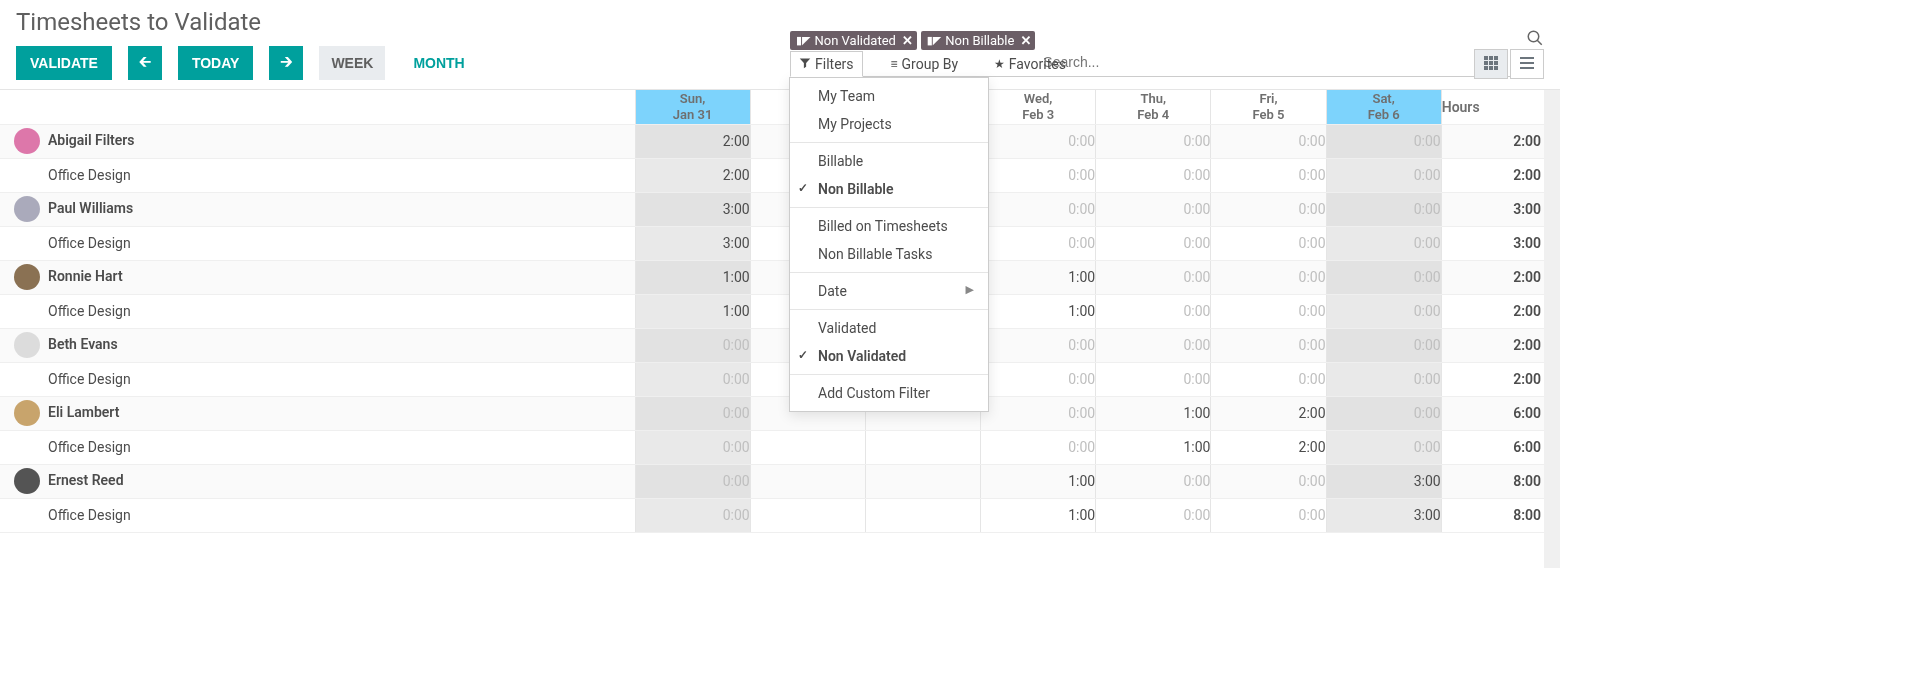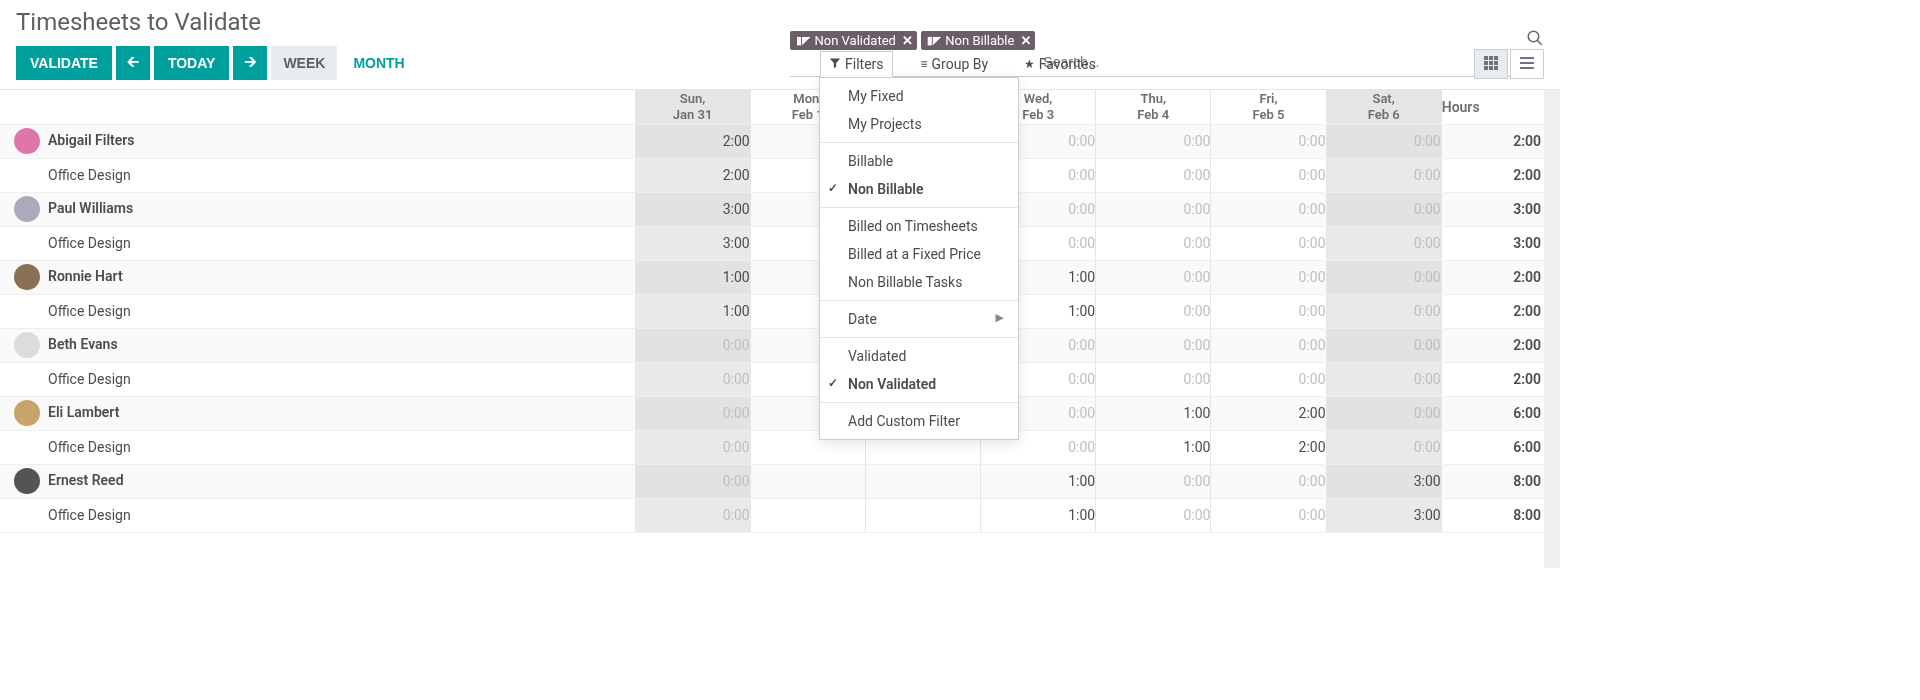--- a/index.html
+++ b/index.html
@@ -1,56 +1,56 @@
 <!DOCTYPE html>
 <html><head>
 <meta charset="utf-8">
 <style>
   * { box-sizing: border-box; margin: 0; padding: 0; }
   body { font-family: -apple-system, BlinkMacSystemFont, "Segoe UI", Roboto, Helvetica, Arial, sans-serif; font-size: 14px; color: #4c4c4c; background: #fff; overflow: hidden;}
   .container { width:1560px; height:568px; position:relative; background:#fff;}
   
   .header { padding: 8px 16px 14px 16px; border-bottom:1px solid #e5e5e5; position:relative; height:90px;}
   .title { font-size: 24px; color:#5f5f5f; font-weight:400; margin-bottom:10px;}
-  .toolbar-left { display:flex; gap:4px; align-items:center;}
+  .toolbar-left { display:flex; gap:16px; align-items:center;}
   .btn-primary { background:#00a09d; color:#fff; border:none; padding:6px 14px; font-size:14px; font-weight:600; cursor:pointer; height:34px;}
   .btn-nav { background:#00a09d; color:#fff; border:none; width:34px; height:34px; font-size:16px; cursor:pointer; display:flex; align-items:center;justify-content:center;}
   .btn-seg { background:#e9ecef; color:#6c757d; border:none; padding:6px 12px; font-size:14px; font-weight:600; cursor:pointer; height:34px;}
   .btn-seg.active { background:#e9ecef; color:#5f5f5f;}
   .btn-seg.inactive { background:transparent; color:#00a09d;}
   
   .searchbar { position:absolute; top:8px; left:790px; right:16px; display:flex; align-items:center; border-bottom:1px solid #ccc; padding-bottom:4px;}
   .facet { display:flex; align-items:center; background:#6b5e66; color:#fff; font-size:13px; padding:2px 4px 2px 6px; margin-right:4px; border-radius:2px;}
   .facet .f-icon { margin-right:4px; font-size:11px;}
   .facet .f-close { margin-left:6px; cursor:pointer; font-weight:bold;}
   .search-input { flex:1; border:none; outline:none; font-size:14px; color:#888; padding:2px 4px;margin-top:44px;}
   .search-icon { color:#888; font-size:18px; cursor:pointer;}
   
-  .cp-right { position:absolute; bottom:10px; left:820px; right:16px; display:flex; align-items:center; justify-content:space-between;}
+  .cp-right { position:absolute; bottom:10px; left:790px; right:16px; display:flex; align-items:center; justify-content:space-between;}
   .cp-buttons { display:flex; gap:20px; align-items:center;}
   .cp-btn { display:flex; align-items:center; gap:4px; cursor:pointer; color:#4c4c4c; font-size:14px; padding:4px 8px; background:transparent;}
   .cp-btn.open { border:1px solid #ccc; border-bottom:1px solid #fff; background:#fff; position:relative; z-index:20;}
   .cp-btn .ic { font-size:12px;}
   .view-switch { display:flex; gap:2px;}
   .view-btn { width:34px; height:30px; border:1px solid #ccc; background:#fff; cursor:pointer; display:flex; align-items:center; justify-content:center; color:#6c757d;}
   .view-btn.active { background:#e9ecef;}
   
   .dropdown { position:absolute; top:100%; left:-1px; width:200px; background:#fff; border:1px solid #ccc; box-shadow:0 4px 12px rgba(0,0,0,.1); z-index:15; padding:4px 0;}
   .dd-item { padding:6px 14px 6px 28px; cursor:pointer; position:relative; font-size:14px; color:#4c4c4c;}
   .dd-item.checked::before { content:"✓"; position:absolute; left:8px; top:6px; font-size:12px; color:#4c4c4c; font-weight:bold;}
   .dd-item.checked { font-weight:600;}
   .dd-item .chev { float:right; font-size:11px; color:#888;}
   .dd-sep { height:1px; background:#e5e5e5; margin:4px 0;}
   
   .grid-wrap { position:absolute; top:90px; left:0; right:0; bottom:0; overflow:auto;}
   table.grid { width:100%; border-collapse:collapse; table-layout:fixed;}
   table.grid th, table.grid td { border-right:1px solid #e5e5e5; border-bottom:1px solid #efefef; padding:0; height:34px; vertical-align:middle;}
   table.grid th.namecol { width:634px; text-align:left; padding-left:16px;}
   table.grid th.daycol { width:115px; text-align:center; font-weight:600; color:#6f6f6f; font-size:13px; background:#fff; line-height:1.2;}
-  table.grid th.daycol.we { background:#e5e5e5;}
+  table.grid th.daycol.we { background:#7dd3fc;}
   table.grid th.hourscol { width:118px; text-align:left; font-weight:600; color:#6f6f6f; background:#fff;}
   table.grid td.namecell { padding-left:14px; background:#fafafa;}
   table.grid tr.userrow td.namecell { background:#fafafa;}
   table.grid tr.projrow td.namecell { padding-left:48px; background:#fff;}
   .avatar { width:26px; height:26px; border-radius:50%; display:inline-block; vertical-align:middle; margin-right:8px; background:#ccc; background-size:cover; background-position:center;}
   .uname { font-weight:600; color:#4c4c4c; font-size:14px;}
   .pname { color:#4c4c4c; font-size:14px;margin-top:47px;}
   td.cell { text-align:right; padding-right:14px; font-size:14px; color:#4c4c4c; background:#fff;}
   td.cell.we { background:#e9e9e9;}
   td.cell.zero { color:#bfbfbf;}
@@ -107,28 +107,27 @@
         <div style="position:relative;">
           <div class="cp-btn open">
             <span class="ic">
               <svg width="12" height="12" viewBox="0 0 16 16" fill="#4c4c4c">
                   <path d="M1 2h14l-5.5 6v5l-3 2v-7z"></path>
                 </svg>
             </span>
             <span>Filters</span>
           </div>
           <div class="dropdown" id="filters-dd">
-              <div class="dd-item">My Fixed</div>
+              <div class="dd-item">My Team</div>
               <div class="dd-item">My Projects</div>
               <div class="dd-sep"></div>
               <div class="dd-item">Billable</div>
               <div class="dd-item checked">Non Billable</div>
               <div class="dd-sep"></div>
               <div class="dd-item">Billed on Timesheets</div>
-              <div class="dd-item">Billed at a Fixed Price</div>
               <div class="dd-item">Non Billable Tasks</div>
               <div class="dd-sep"></div>
               <div class="dd-item">Date<span class="chev">▶</span></div>
               <div class="dd-sep"></div>
               <div class="dd-item">Validated</div>
               <div class="dd-item checked">Non Validated</div>
               <div class="dd-sep"></div>
               <div class="dd-item">Add Custom Filter</div>
             </div>
         </div>

